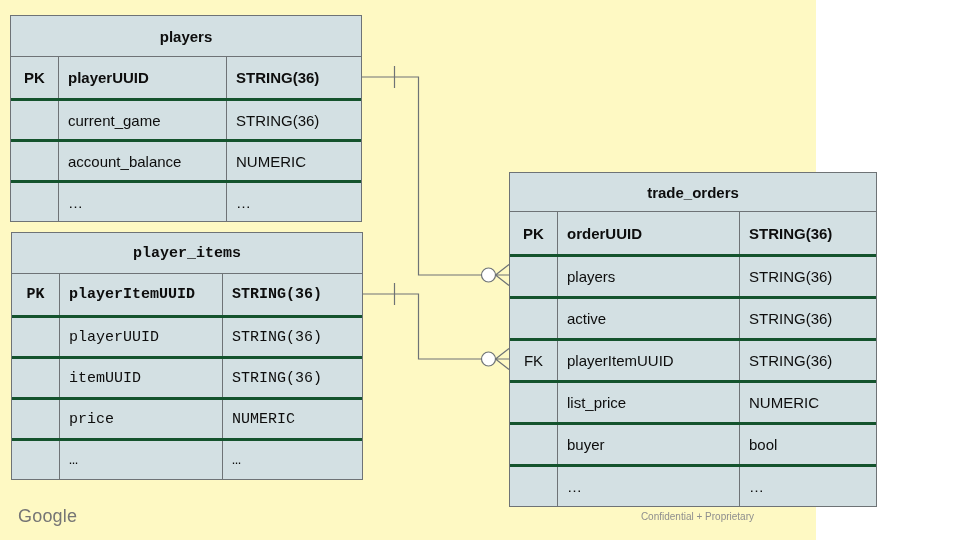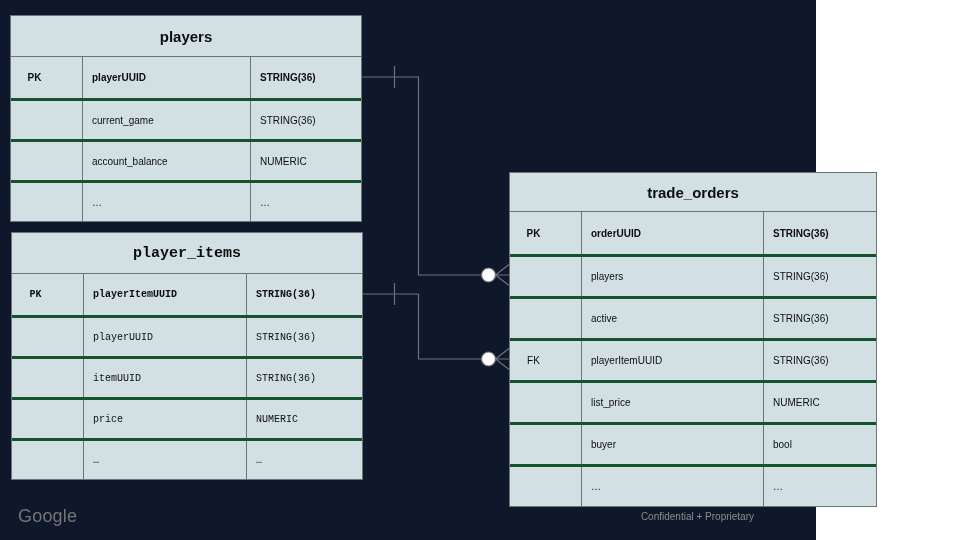--- a/index.html
+++ b/index.html
@@ -3,21 +3,21 @@
 <meta charset="utf-8">
 <style>
   html,body{margin:0;padding:0;}
   body{
     width:960px;height:540px;
     background:#ffffff;
     font-family:"Liberation Sans", sans-serif;
     color:#0d0d0d;
     overflow:hidden;
   }
-  .slide{position:relative;width:816px;height:540px;background:#0f172a;}
+  .slide{position:relative;width:816px;height:540px;background:#fef9c3;}
 
   
   .etable{
     position:absolute;
     background:#d3e0e3;
     border:1px solid #6e7376;
     box-sizing:border-box;
   }
   .t-header{
     display:flex;align-items:center;justify-content:center;
@@ -25,28 +25,28 @@
     border-bottom:1px solid #6e7376;
     box-sizing:border-box;
   }
   .t-row{
     display:grid;
     box-sizing:border-box;
   }
   .t-row + .t-row{border-top:3px solid #14532d;}
   .cell{
     display:flex;align-items:center;
-    font-size:10px;
+    font-size:15px;
     padding:0 9px;
     box-sizing:border-box;
     white-space:nowrap;
     overflow:hidden;
   }
   .cell.key{justify-content:center;padding:0;}
-  .cell.fname,.cell.ftype{border-left:1px solid #6e7376;margin-left:24px;}
+  .cell.fname,.cell.ftype{border-left:1px solid #6e7376;}
   .t-row.pk .cell{font-weight:700;}
 
   .tbl-players{left:10px;top:15px;width:352px;}
   .tbl-players .t-header{height:41px;}
   .tbl-players .t-row{height:41px;grid-template-columns:47px 168px 1fr;}
 
   .tbl-items{left:11px;top:232px;width:352px;font-family:Liberation Mono, monospace;}
   .tbl-items .t-header{height:41px;}
   .tbl-items .t-row{height:41px;grid-template-columns:47px 163px 1fr;}
 

